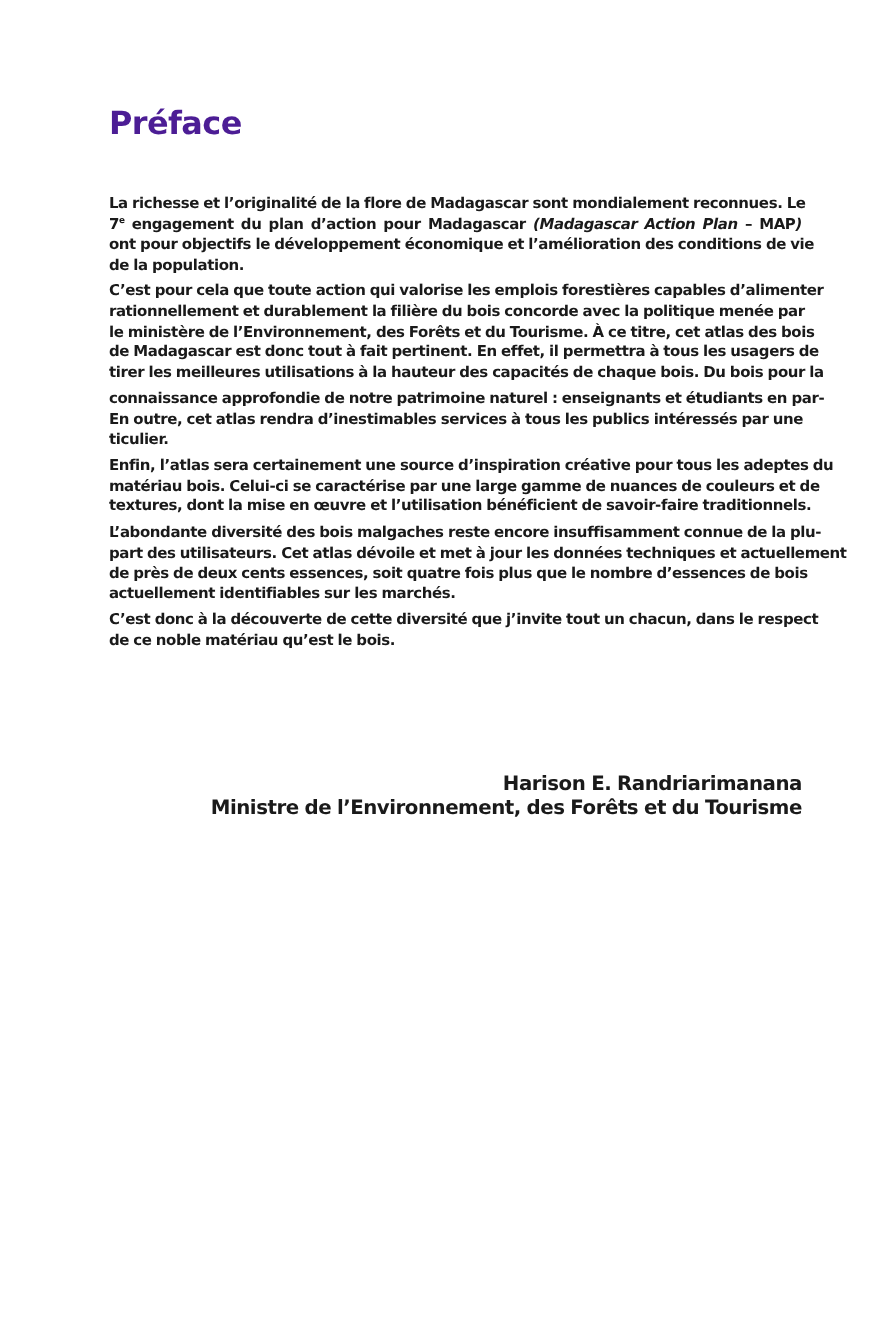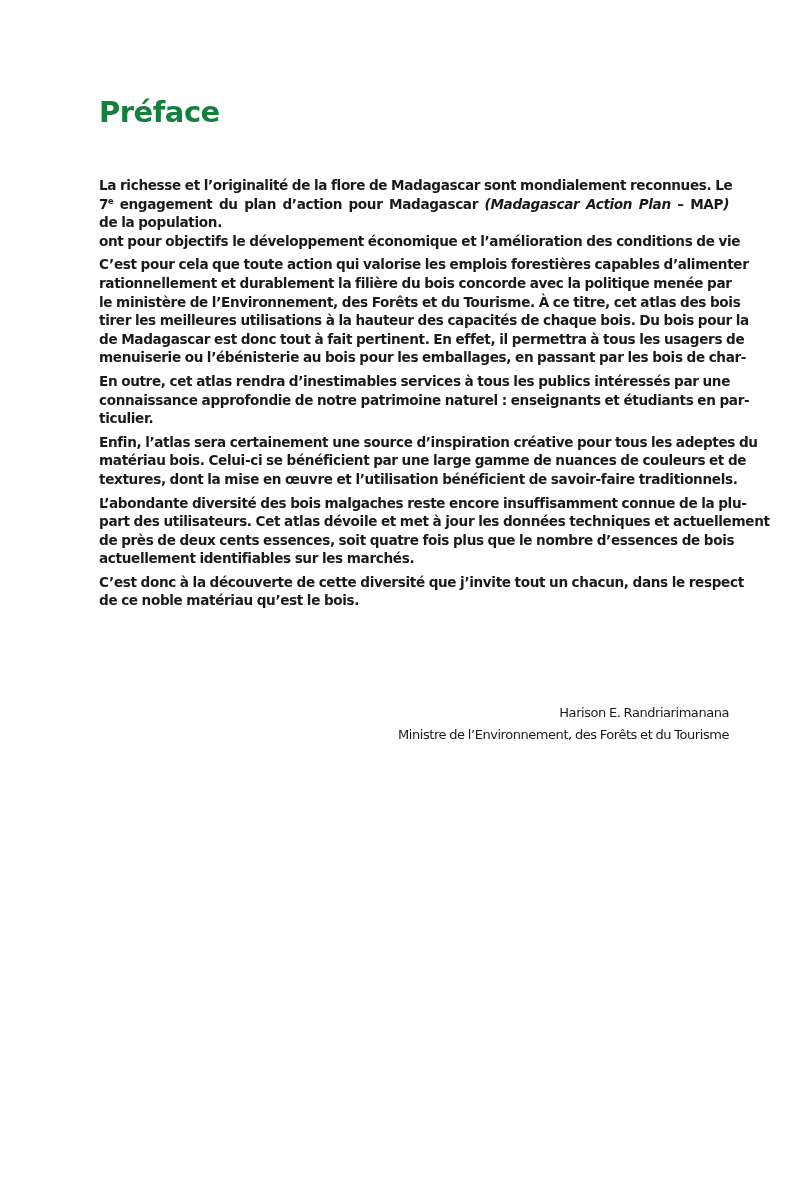--- a/index.html
+++ b/index.html
@@ -65,61 +65,60 @@
       vertical-align: 5px;
       line-height: 0;
     }
     .signature {
       position: absolute;
       top: 702px;
       right: 0;
       width: 630px;
       text-align: right;
       font-family: "DejaVu Sans", sans-serif;
-      font-weight: normal;
-      font-size: 13px;
+      font-weight: bold;
+      font-size: 18px;
       line-height: 22px;
       letter-spacing: -0.45px;
       word-spacing: -0.5px;
     }
     .signature div { white-space: nowrap; }
   </style>
 </head>
 <body>
 
 <div class="page">
-  <h1 class="title" style="color: #15803d;">Préface</h1>
+  <h1 class="title" style="color: #4c1d95;">Préface</h1>
 
   <div class="body-text">
 
     <p class="para">
       <span class="line">La richesse et l’originalité de la flore de Madagascar sont mondialement reconnues. Le</span>
       <span class="line"><span>7</span><sup class="ordinal">e</sup><span> engagement du plan d’action pour Madagascar </span><span class="ital">(Madagascar Action Plan</span><span> – MAP</span><span class="ital">)</span></span>
+      <span class="line">ont pour objectifs le développement économique et l’amélioration des conditions de vie</span>
       <span class="line last">de la population.</span>
-      <span class="line">ont pour objectifs le développement économique et l’amélioration des conditions de vie</span>
     </p>
 
     <p class="para">
       <span class="line">C’est pour cela que toute action qui valorise les emplois forestières capables d’alimenter</span>
       <span class="line">rationnellement et durablement la filière du bois concorde avec la politique menée par</span>
       <span class="line">le ministère de l’Environnement, des Forêts et du Tourisme. À ce titre, cet atlas des bois</span>
+      <span class="line">de Madagascar est donc tout à fait pertinent. En effet, il permettra à tous les usagers de</span>
       <span class="line">tirer les meilleures utilisations à la hauteur des capacités de chaque bois. Du bois pour la</span>
-      <span class="line">de Madagascar est donc tout à fait pertinent. En effet, il permettra à tous les usagers de</span>
-      <span class="line">menuiserie ou l’ébénisterie au bois pour les emballages, en passant par les bois de char-</span>
     </p>
 
     <p class="para">
+      <span class="line">connaissance approfondie de notre patrimoine naturel : enseignants et étudiants en par-</span>
       <span class="line">En outre, cet atlas rendra d’inestimables services à tous les publics intéressés par une</span>
-      <span class="line">connaissance approfondie de notre patrimoine naturel : enseignants et étudiants en par-</span>
       <span class="line last">ticulier.</span>
     </p>
 
     <p class="para">
       <span class="line">Enfin, l’atlas sera certainement une source d’inspiration créative pour tous les adeptes du</span>
-      <span class="line">matériau bois. Celui-ci se bénéficient par une large gamme de nuances de couleurs et de</span>
+      <span class="line">matériau bois. Celui-ci se caractérise par une large gamme de nuances de couleurs et de</span>
       <span class="line last">textures, dont la mise en œuvre et l’utilisation bénéficient de savoir-faire traditionnels.</span>
     </p>
 
     <p class="para">
       <span class="line">L’abondante diversité des bois malgaches reste encore insuffisamment connue de la plu-</span>
       <span class="line">part des utilisateurs. Cet atlas dévoile et met à jour les données techniques et actuellement</span>
       <span class="line">de près de deux cents essences, soit quatre fois plus que le nombre d’essences de bois</span>
       <span class="line last">actuellement identifiables sur les marchés.</span>
     </p>
 

